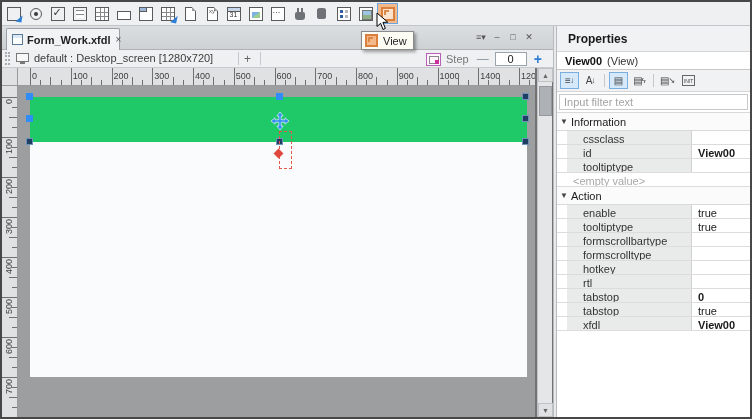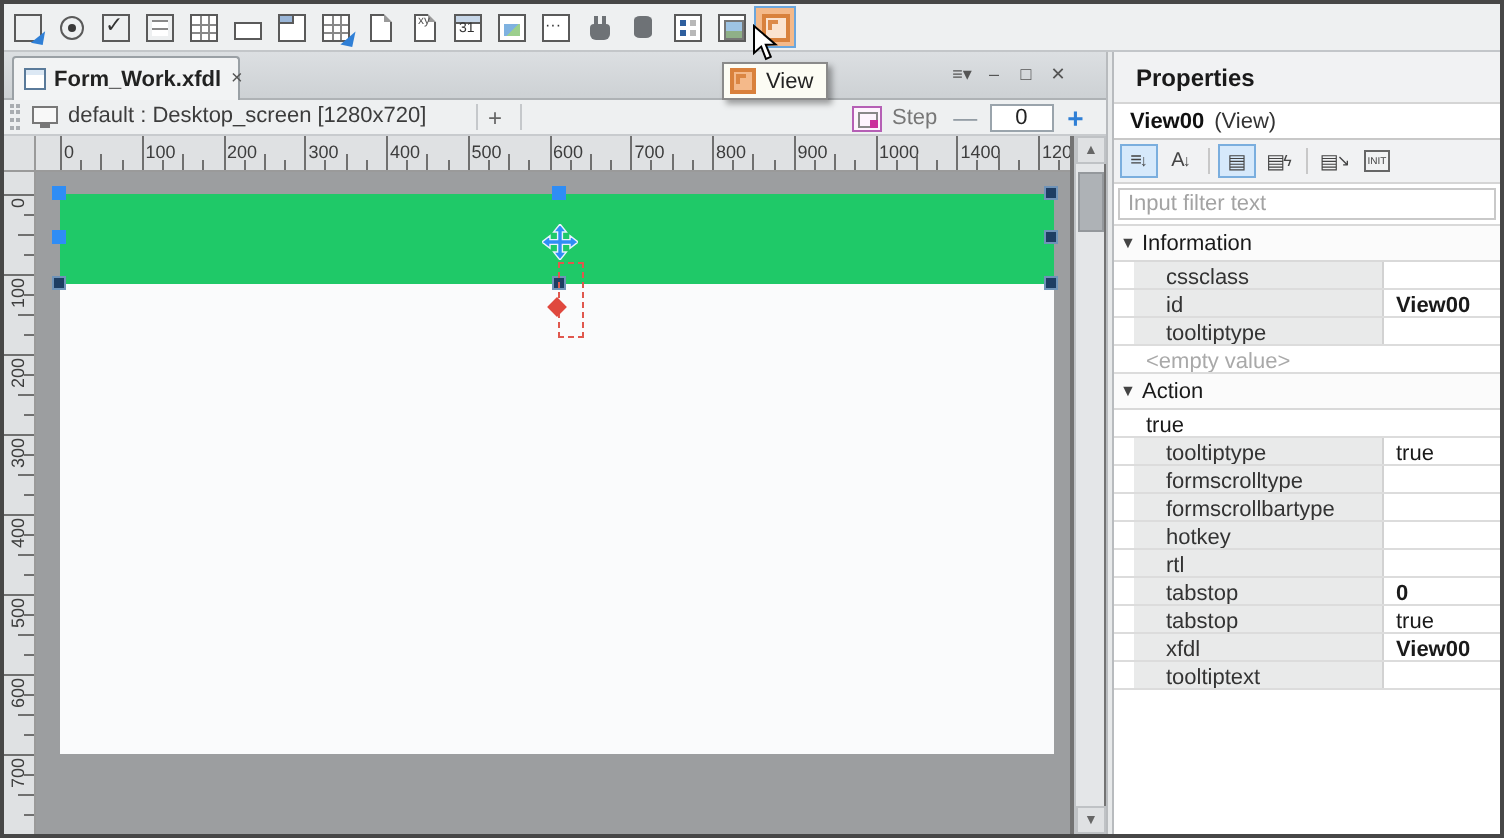--- a/index.html
+++ b/index.html
@@ -422,35 +422,36 @@
         <div class="prow">
           <div class="gut"></div>
           <div class="pval muted">&lt;empty value&gt;</div>
         </div>
         <div class="psec">
           <span class="arr">▼</span>
           <span class="slabel">Action</span>
         </div>
         <div class="prow">
           <div class="gut"></div>
+          <div class="pkey">enable</div>
           <div class="pval">true</div>
         </div>
         <div class="prow">
           <div class="gut"></div>
           <div class="pkey">tooltiptype</div>
           <div class="pval">true</div>
         </div>
         <div class="prow">
           <div class="gut"></div>
+          <div class="pkey">formscrollbartype</div>
+          <div class="pval"></div>
+        </div>
+        <div class="prow">
+          <div class="gut"></div>
           <div class="pkey">formscrolltype</div>
-          <div class="pval"></div>
-        </div>
-        <div class="prow">
-          <div class="gut"></div>
-          <div class="pkey">formscrollbartype</div>
           <div class="pval"></div>
         </div>
         <div class="prow">
           <div class="gut"></div>
           <div class="pkey">hotkey</div>
           <div class="pval"></div>
         </div>
         <div class="prow">
           <div class="gut"></div>
           <div class="pkey">rtl</div>
@@ -463,25 +464,20 @@
         </div>
         <div class="prow">
           <div class="gut"></div>
           <div class="pkey">tabstop</div>
           <div class="pval">true</div>
         </div>
         <div class="prow">
           <div class="gut"></div>
           <div class="pkey">xfdl</div>
           <div class="pval bold">View00</div>
-        </div>
-        <div class="prow">
-          <div class="gut"></div>
-          <div class="pkey">tooltiptext</div>
-          <div class="pval"></div>
         </div>
       </div>
   </div>
 
   <div class="tooltip">
     <span class="ticon i-view"></span>
     <span class="tt-label">View</span>
   </div>
 
   <svg class="cursor" width="13" height="19" viewBox="0 0 13 19">

